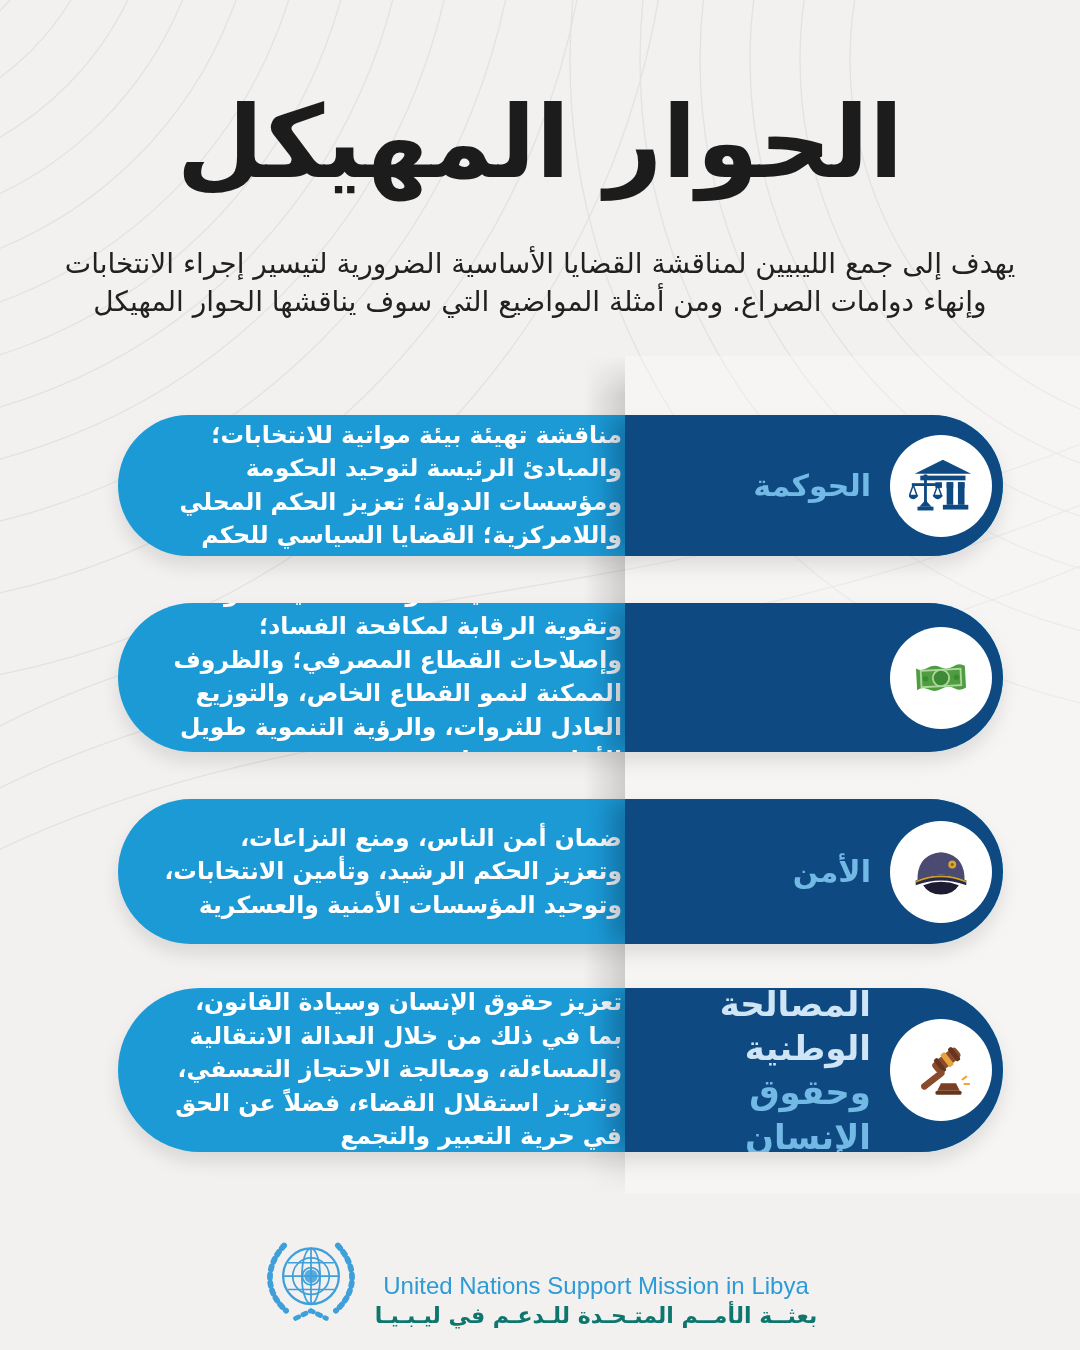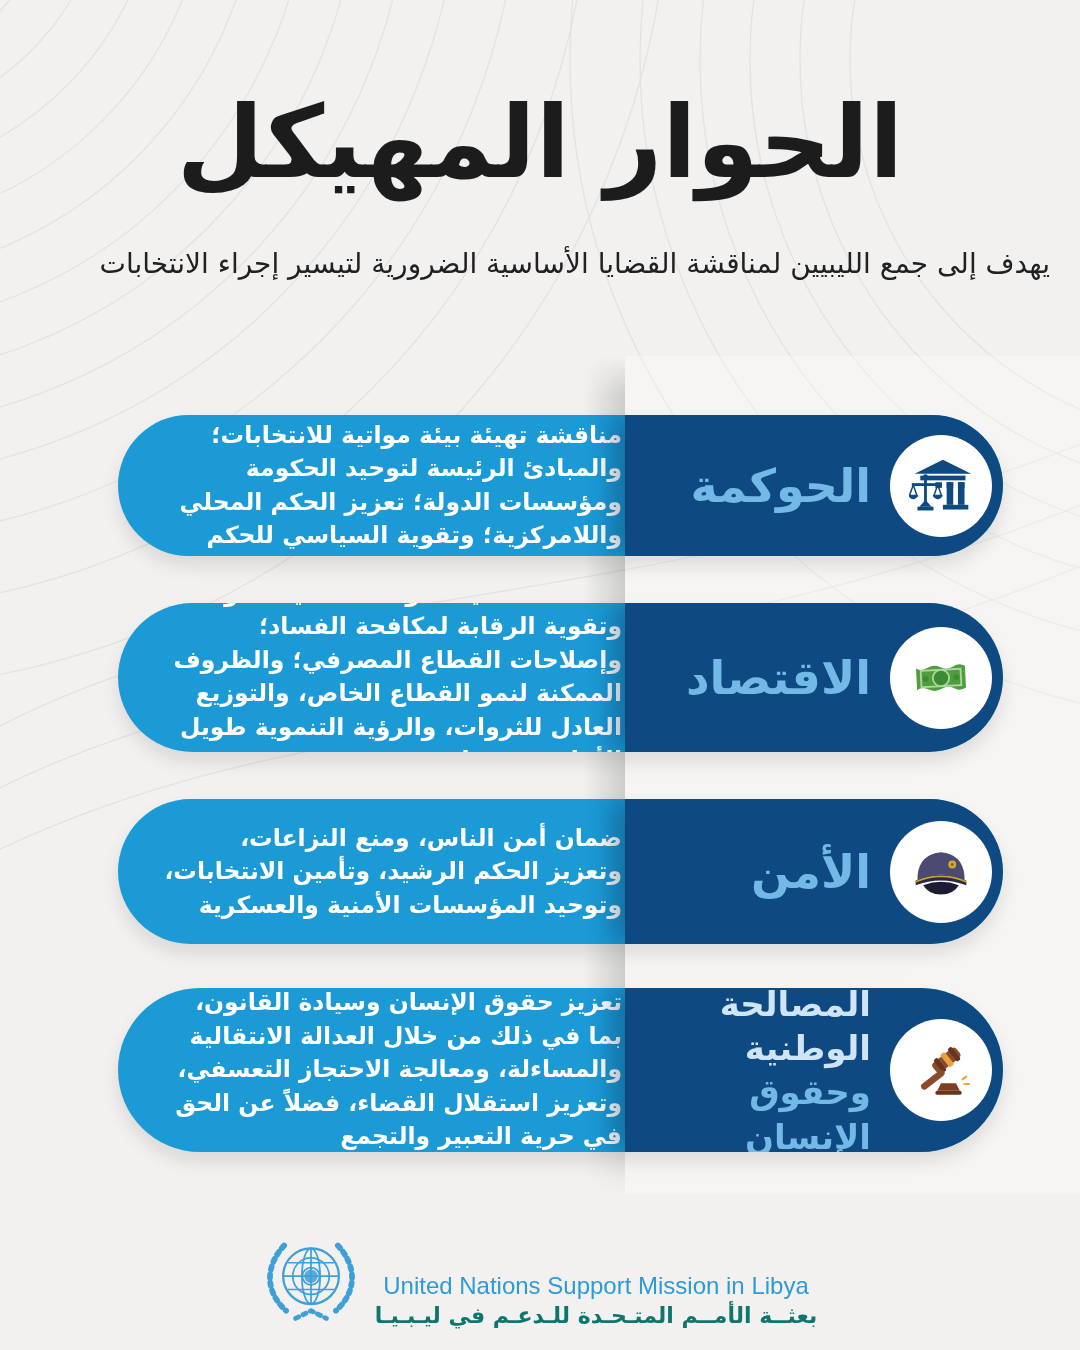--- a/index.html
+++ b/index.html
@@ -21,21 +21,21 @@
     -webkit-mask-image:linear-gradient(to bottom,transparent 0,#000 40px,#000 calc(100% - 80px),transparent 100%);
             mask-image:linear-gradient(to bottom,transparent 0,#000 40px,#000 calc(100% - 80px),transparent 100%);
   }
   .page-title{
     position:absolute;top:84px;left:0;right:0;z-index:2;
     text-align:center;direction:rtl;
     font-size:100px;font-weight:bold;color:#1c1c1c;letter-spacing:-2px;
   }
   .intro{
     position:absolute;top:245px;left:30px;right:30px;z-index:2;
-    text-align:right;direction:rtl;color:#212121;
+    text-align:center;direction:rtl;color:#212121;
     font-size:28px;line-height:1.37;font-weight:400;
   }
   
   .card{
     position:absolute;left:118px;width:885px;z-index:2;
     background:#1b9ad6;border-radius:999px;overflow:hidden;
     box-shadow:0 10px 18px rgba(0,0,0,0.10);
   }
   .card-1{top:415px;height:141px;}
   .card-2{top:603px;height:149px;}
@@ -47,21 +47,21 @@
     box-shadow:-14px 0 24px rgba(0,20,50,0.30);
   }
   .card .icon-circle{
     position:absolute;top:50%;transform:translateY(-50%);right:11px;
     width:102px;height:102px;border-radius:50%;background:#ffffff;
     display:flex;align-items:center;justify-content:center;
   }
   .card .topic-title{
     position:absolute;top:50%;transform:translateY(-50%);
     right:132px;left:515px;direction:rtl;text-align:right;
-    color:#73b9e5;font-weight:bold;font-size:46px;line-height:1.15;
+    color:#73b9e5;font-weight:bold;font-size:30px;line-height:1.15;
     white-space:nowrap;
   }
   .card-4 .topic-title{font-size:34px;line-height:1.3;white-space:normal;}
   .title-line1{color:#cfe4f4;display:block;}
   .title-line2{color:#73b9e5;display:block;}
   .card .body-text{
     position:absolute;top:50%;transform:translateY(-50%);
     left:46px;width:458px;direction:rtl;text-align:right;
     color:#ffffff;font-weight:bold;font-size:23.5px;line-height:1.43;
   }
@@ -111,24 +111,25 @@
     </g>
   </svg>
 
   <div class="half-bright"></div>
   <div class="seam-shadow"></div>
 
   <div class="page-title">الحوار المهيكل</div>
 
   <div class="intro">
     <div>يهدف إلى جمع الليبيين لمناقشة القضايا الأساسية الضرورية لتيسير إجراء الانتخابات</div>
+    <div>وإنهاء دوامات الصراع. ومن أمثلة المواضيع التي سوف يناقشها الحوار المهيكل</div>
   </div>
 
   <div class="card card-1">
-    <div class="body-text">مناقشة تهيئة بيئة مواتية للانتخابات؛ والمبادئ الرئيسة لتوحيد الحكومة ومؤسسات الدولة؛ تعزيز الحكم المحلي واللامركزية؛ وتقوية السياسي للحكم</div>
+    <div class="body-text">مناقشة تهيئة بيئة مواتية للانتخابات؛ والمبادئ الرئيسة لتوحيد الحكومة ومؤسسات الدولة؛ تعزيز الحكم المحلي واللامركزية؛ القضايا السياسي للحكم</div>
     <div class="dark"></div>
     <div class="topic-title">الحوكمة</div>
     <div class="icon-circle">
       <svg width="64" height="58" viewBox="0 0 68 60">
         <g fill="#0e4a81">
           <polygon points="36,2 66,17 6,17"></polygon>
           <rect x="12" y="19" width="48" height="5"></rect>
           <rect x="28" y="26" width="7" height="6"></rect>
             <rect x="40" y="26" width="7" height="6"></rect>
             <rect x="52" y="26" width="7" height="6"></rect>
@@ -145,21 +146,20 @@
           <path d="M11 52 L24 52 L17.5 45 Z"></path>
           <rect x="9" y="52" width="17" height="4"></rect>
         </g>
       </svg>
     </div>
   </div>
 
   <div class="card card-2">
     <div class="body-text">مناقشة قضايا الحوكمة المالية الموحدة؛ وتقوية الرقابة لمكافحة الفساد؛ وإصلاحات القطاع المصرفي؛ والظروف الممكنة لنمو القطاع الخاص، والتوزيع العادل للثروات، والرؤية التنموية طويل الأجل، وغيرها</div>
     <div class="dark"></div>
-    <div class="topic-title">الاقتصاد</div>
     <div class="icon-circle">
       <svg width="62" height="58" viewBox="0 0 64 64">
         <g transform="rotate(-3 32 32)">
           <path d="M5 20 q6 4 13 0 q7 -4 14 0 q7 4 14 0 q7 -4 13 0 v24 q-6 4 -13 0 q-7 -4 -14 0 q-7 4 -14 0 q-7 -4 -13 0 Z" fill="#4e9e3f"></path>
           <rect x="10" y="23" width="44" height="18" fill="none" stroke="#aed69f" stroke-width="2"></rect>
           <circle cx="32" cy="32" r="9" fill="#3c8a33" stroke="#aed69f" stroke-width="2"></circle>
           <circle cx="15" cy="32" r="3" fill="#3c8a33"></circle>
           <circle cx="49" cy="32" r="3" fill="#3c8a33"></circle>
         </g>
       </svg>

